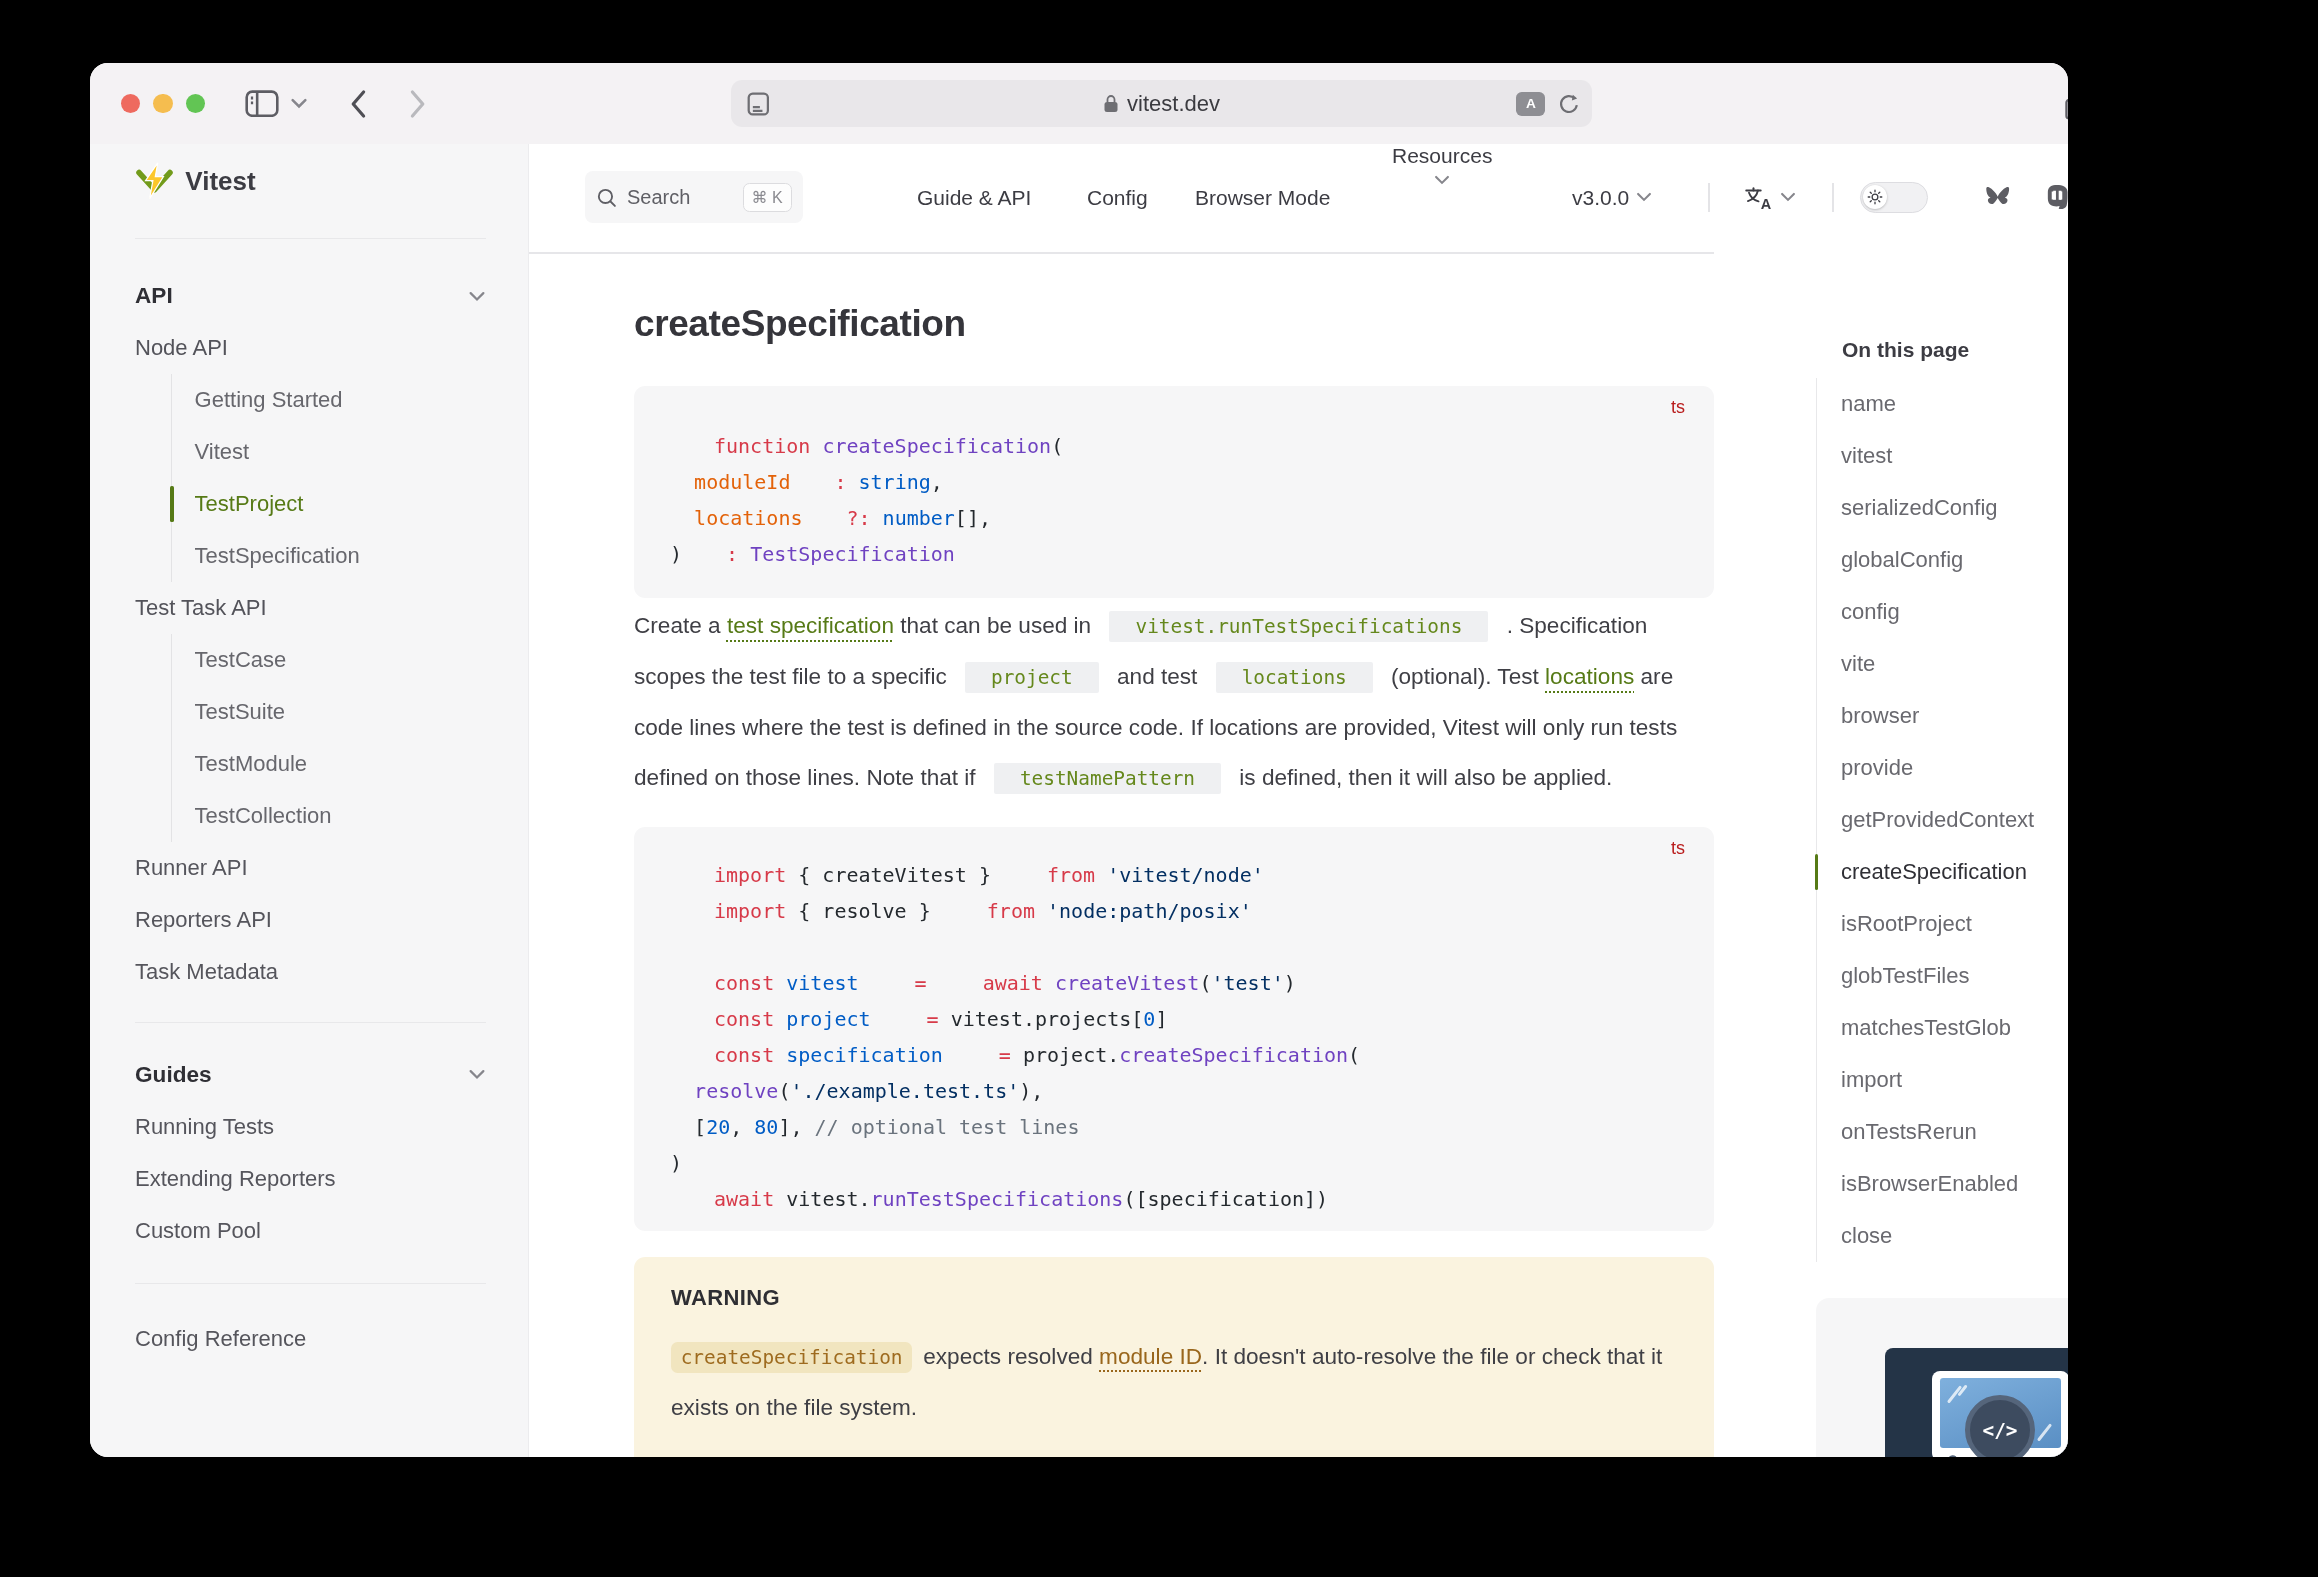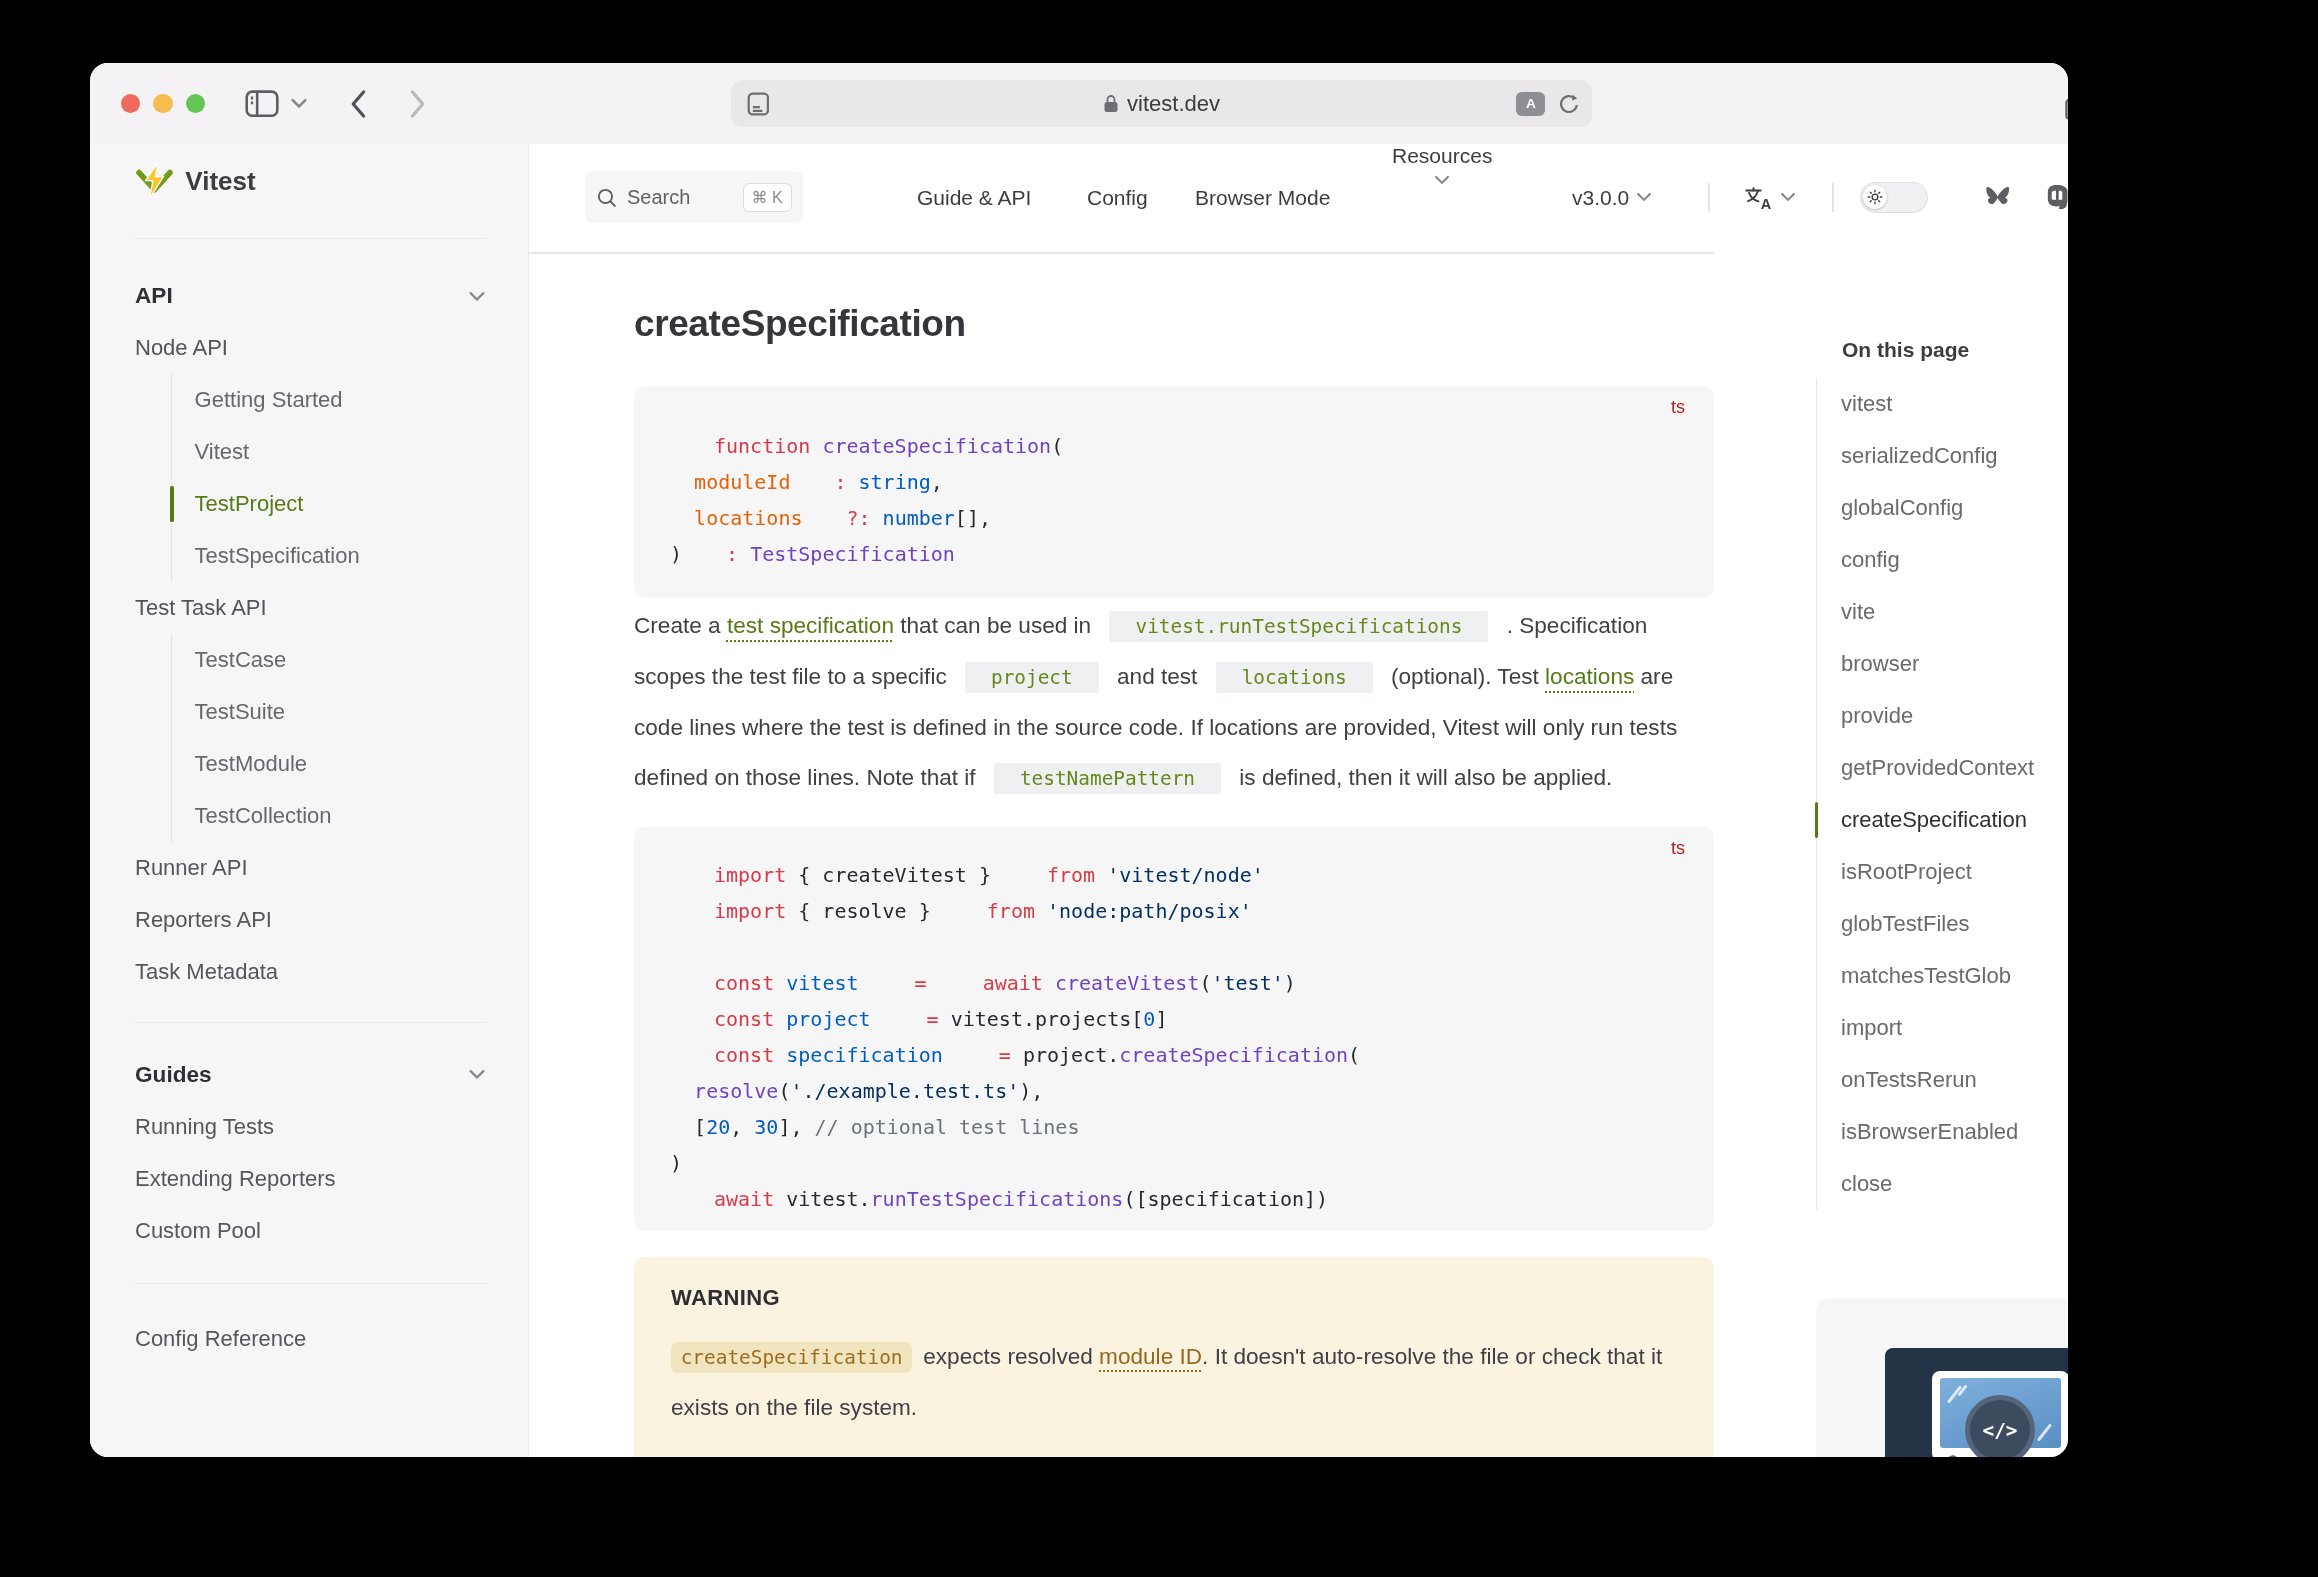--- a/index.html
+++ b/index.html
@@ -313,35 +313,36 @@
     <div class="codeblock cb2">
       <span class="lang">ts</span>
       <div>
           <div class="code-line"><span class="tk-k">import</span><span> { createVitest } </span><span class="tk-k">from</span><span> </span><span class="tk-s">'vitest/node'</span></div>
           <div class="code-line"><span class="tk-k">import</span><span> { resolve } </span><span class="tk-k">from</span><span> </span><span class="tk-s">'node:path/posix'</span></div>
           <div class="code-line">&nbsp;</div>
           <div class="code-line"><span class="tk-k">const</span><span> </span><span class="tk-v">vitest</span><span> </span><span class="tk-k">=</span><span> </span><span class="tk-k">await</span><span> </span><span class="tk-f">createVitest</span><span>(</span><span class="tk-s">'test'</span><span>)</span></div>
           <div class="code-line"><span class="tk-k">const</span><span> </span><span class="tk-v">project</span><span> </span><span class="tk-k">=</span><span> vitest.projects[</span><span class="tk-n">0</span><span>]</span></div>
           <div class="code-line"><span class="tk-k">const</span><span> </span><span class="tk-v">specification</span><span> </span><span class="tk-k">=</span><span> project.</span><span class="tk-f">createSpecification</span><span>(</span></div>
           <div class="code-line"><span>  </span><span class="tk-f">resolve</span><span>(</span><span class="tk-s">'./example.test.ts'</span><span>),</span></div>
-          <div class="code-line"><span>  [</span><span class="tk-n">20</span><span>, </span><span class="tk-n">30</span><span>], </span><span class="tk-c">// optional test lines</span></div>
+          <div class="code-line"><span>  [</span><span class="tk-n">20</span><span>, </span><span class="tk-n">80</span><span>], </span><span class="tk-c">// optional test lines</span></div>
           <div class="code-line"><span>)</span></div>
           <div class="code-line"><span class="tk-k">await</span><span> vitest.</span><span class="tk-f">runTestSpecifications</span><span>([specification])</span></div>
         </div>
     </div>
 
     <div class="warning">
       <div class="warn-title">WARNING</div>
       <div class="warn-body"><span class="tok-wcode">createSpecification</span><span> expects resolved </span><span class="tok-wlink">module ID</span><span>. It doesn't auto-resolve the file or check that it exists on the file system.</span></div>
     </div>
   </main>
 
   <div class="outline">
     <div class="outline-title">On this page</div>
     <div class="outline-list">
+        <div class="o-item">name</div>
         <div class="o-item">vitest</div>
         <div class="o-item">serializedConfig</div>
         <div class="o-item">globalConfig</div>
         <div class="o-item">config</div>
         <div class="o-item">vite</div>
         <div class="o-item">browser</div>
         <div class="o-item">provide</div>
         <div class="o-item">getProvidedContext</div>
         <div class="o-item active">createSpecification</div>
         <div class="o-item">isRootProject</div>

